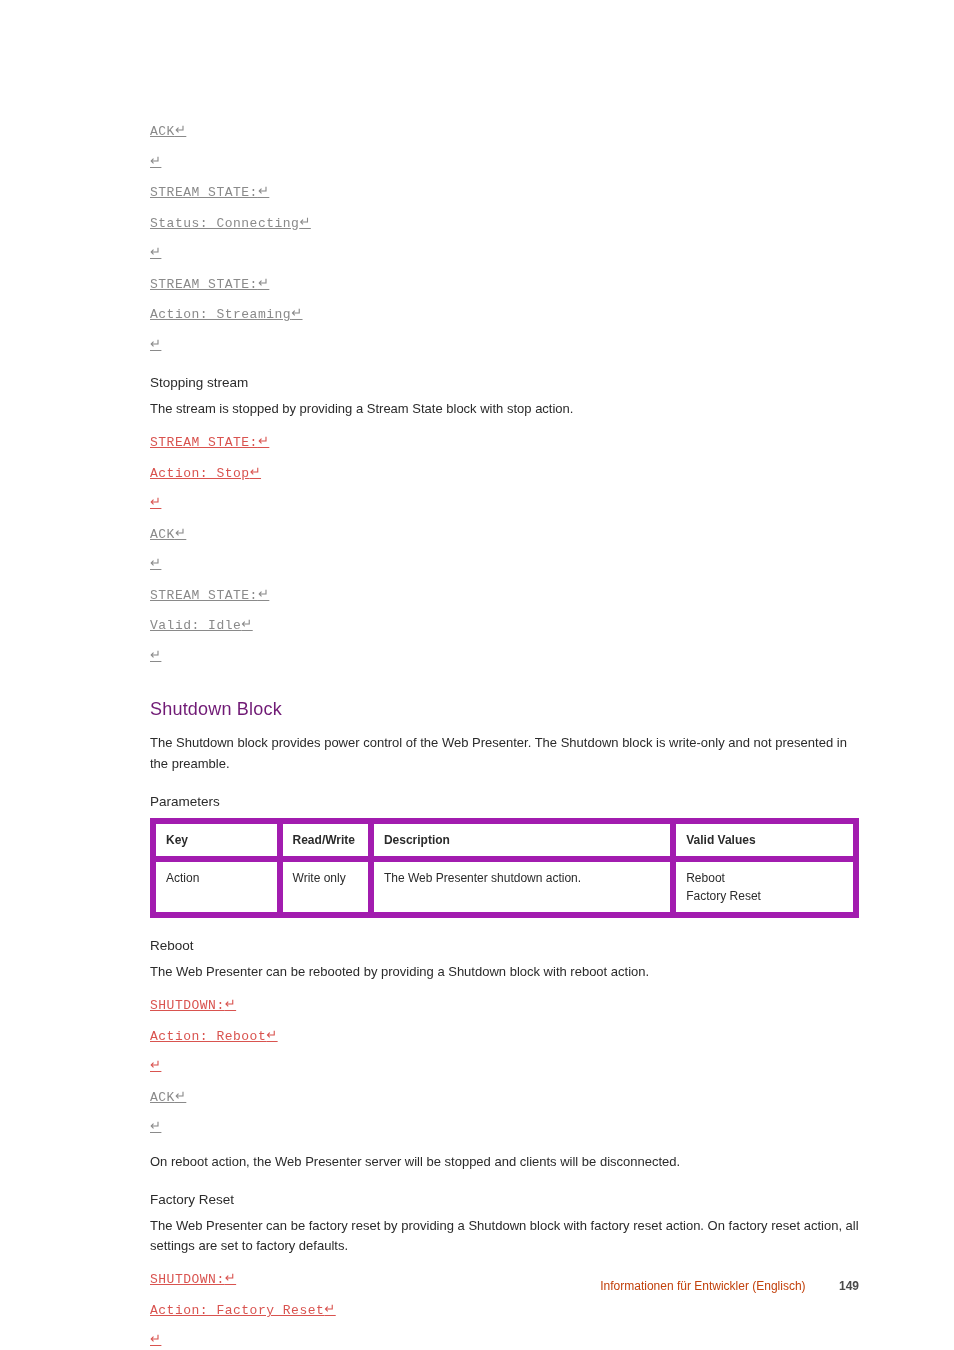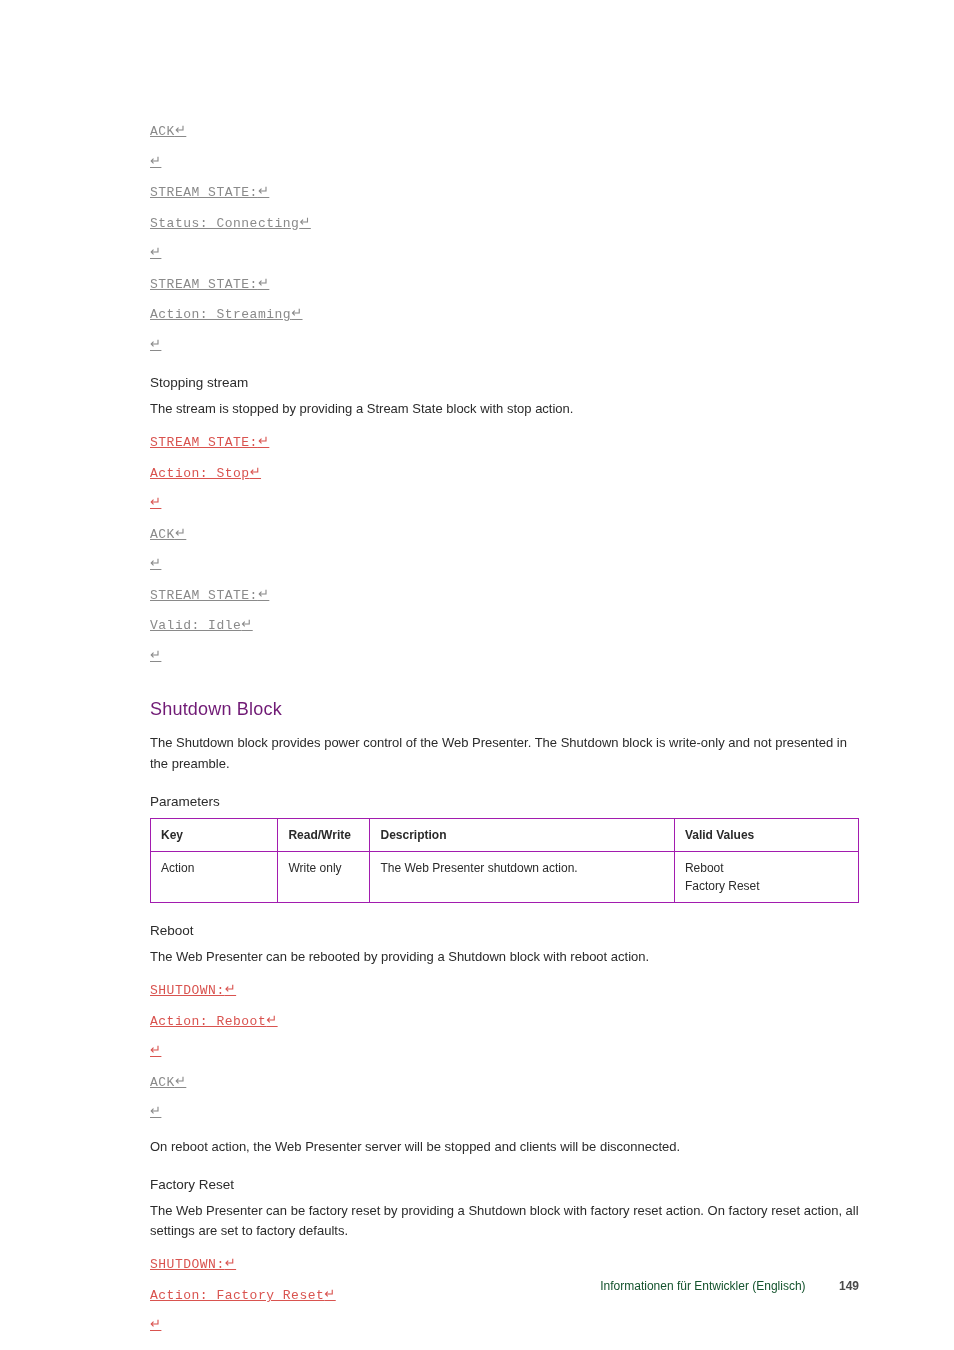--- a/index.html
+++ b/index.html
@@ -54,40 +54,40 @@
     letter-spacing: 0.2px;
   }
   table {
     border-collapse: collapse;
     width: 100%;
     margin-top: 4px;
     margin-bottom: 14px;
     font-size: 12px;
   }
   th, td {
-    border: 1px solid #a21caf;
+    border: 6px solid #a21caf;
     padding: 7px 10px;
     text-align: left;
     vertical-align: top;
   }
   th {
     font-weight: 700;
     background: #fff;
   }
   .col-key { width: 18%; }
   .col-rw { width: 13%; }
   .col-desc { width: 43%; }
   .col-valid { width: 26%; }
   .footer {
     position: absolute;
     bottom: 55px;
     right: 95px;
     font-size: 12px;
   }
-  .footer-text { color: #14532d; margin-right: 30px; }
+  .footer-text { color: #c2410c; margin-right: 30px; }
   .footer-page { color: #4a4a4a; font-weight: 600; }
 </style>
 </head>
 <body>
 
 <div class="page">
 
   <div>
     <div class="code-line"><span>ACK</span><span class="arrow">↵</span></div>
     <div class="code-line"><span class="arrow">↵</span></div>

